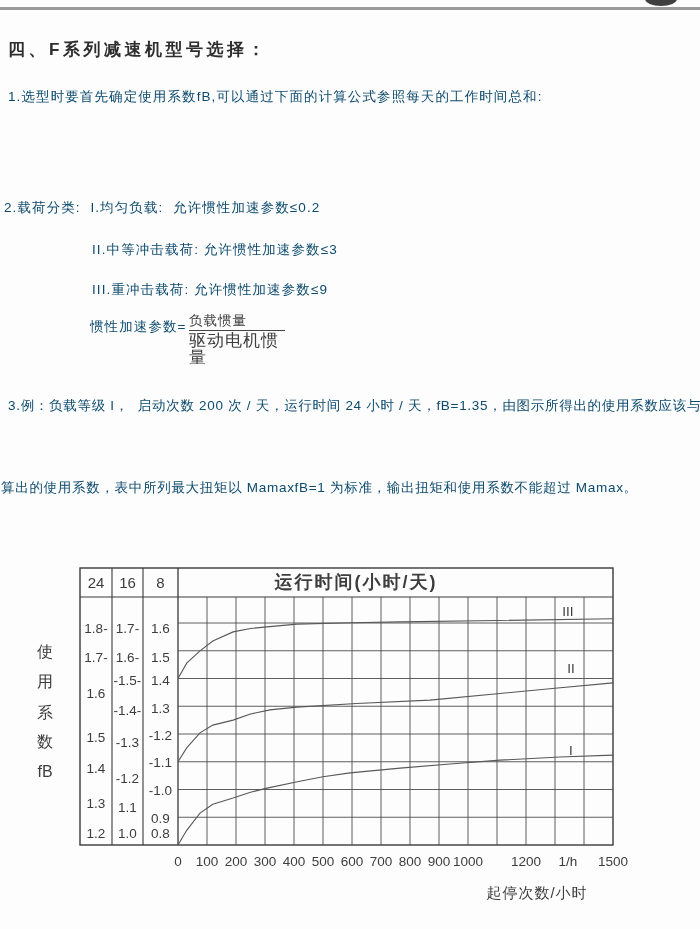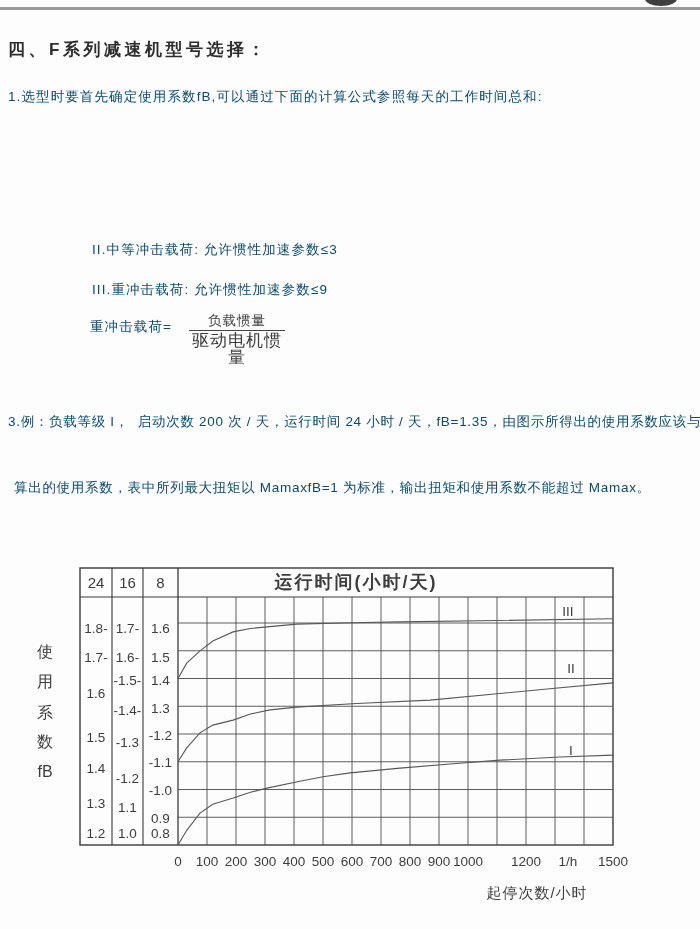--- a/index.html
+++ b/index.html
@@ -3,47 +3,48 @@
 <meta charset="utf-8">
 <style>
   html,body{margin:0;padding:0;}
   .page{position:relative;width:700px;height:929px;background:#fdfdfd;overflow:hidden;
         font-family:"Liberation Sans","DejaVu Sans",sans-serif;color:#3d3d3d;}
   .top-rule{position:absolute;left:0;top:7px;width:700px;height:3px;background:#9a9a9a;}
   .logo-dot{position:absolute;left:645px;top:-8px;width:32px;height:14px;border-radius:50%;background:#3f3f3f;}
   .doc-title{position:absolute;left:8px;top:38px;font-size:17px;font-weight:bold;letter-spacing:3.5px;color:#2e2e2e;white-space:pre;}
   .txt{position:absolute;font-size:13.5px;letter-spacing:1.1px;white-space:pre;color:#0c4a6e;}
   .p3{letter-spacing:0.7px;}
-  .frac{position:absolute;left:189px;top:311px;width:96px;text-align:center;}
+  .frac{position:absolute;left:189px;top:311px;width:96px;}
   .frac .num{display:block;font-size:13.5px;letter-spacing:1px;line-height:19px;border-bottom:1.5px solid #444;}
   .frac .den{display:block;font-size:17px;letter-spacing:1px;line-height:17px;margin-top:1px;}
   .chart-layer{position:absolute;left:0;top:0;width:700px;height:929px;}
 </style>
 </head>
 <body>
 
 <div class="page">
   <div class="top-rule"></div>
   <div class="logo-dot"></div>
 
   <div class="doc-title">四、F系列减速机型号选择：</div>
 
   <div class="txt" style="left:8px;top:88px;">1.选型时要首先确定使用系数fB,可以通过下面的计算公式参照每天的工作时间总和:</div>
 
+  <div class="txt" style="left:4px;top:199px;">2.载荷分类:  I.均匀负载:  允许惯性加速参数≤0.2</div>
   <div class="txt" style="left:92px;top:241px;">II.中等冲击载荷: 允许惯性加速参数≤3</div>
   <div class="txt" style="left:92px;top:281px;">III.重冲击载荷: 允许惯性加速参数≤9</div>
 
-  <div class="txt" style="left:90px;top:318px;">重冲击载荷=</div>
+  <div class="txt" style="left:90px;top:318px;">惯性加速参数=</div>
   <div class="frac">
     <span class="num">负载惯量</span>
     <span class="den">驱动电机惯量</span>
   </div>
 
-  <div class="txt p3" style="left:8px;top:413px;">3.例：负载等级 I，  启动次数 200 次 / 天，运行时间 24 小时 / 天，fB=1.35，由图示所得出的使用系数应该与</div>
-  <div class="txt p3" style="left:14px;top:479px;">算出的使用系数，表中所列最大扭矩以 MamaxfB=1 为标准，输出扭矩和使用系数不能超过 Mamax。</div>
+  <div class="txt p3" style="left:8px;top:397px;">3.例：负载等级 I，  启动次数 200 次 / 天，运行时间 24 小时 / 天，fB=1.35，由图示所得出的使用系数应该与</div>
+  <div class="txt p3" style="left:1px;top:479px;">算出的使用系数，表中所列最大扭矩以 MamaxfB=1 为标准，输出扭矩和使用系数不能超过 Mamax。</div>
 
   <div class="chart-layer" id="chart">
       <svg width="700" height="929" viewBox="0 0 700 929" style="position:absolute;left:0;top:0;" font-family="&quot;Liberation Sans&quot;,&quot;DejaVu Sans&quot;,sans-serif">
         <g>
           <rect x="80" y="568" width="533" height="277" fill="none" stroke="#3a3a3a" stroke-width="1.4"></rect>
           <line x1="112" y1="568" x2="112" y2="845" stroke="#3a3a3a" stroke-width="1.1"></line>
           <line x1="143" y1="568" x2="143" y2="845" stroke="#3a3a3a" stroke-width="1.1"></line>
           <line x1="178" y1="568" x2="178" y2="845" stroke="#3a3a3a" stroke-width="1.3"></line>
           <line x1="80" y1="597" x2="613" y2="597" stroke="#3a3a3a" stroke-width="1.1"></line>
         </g>

